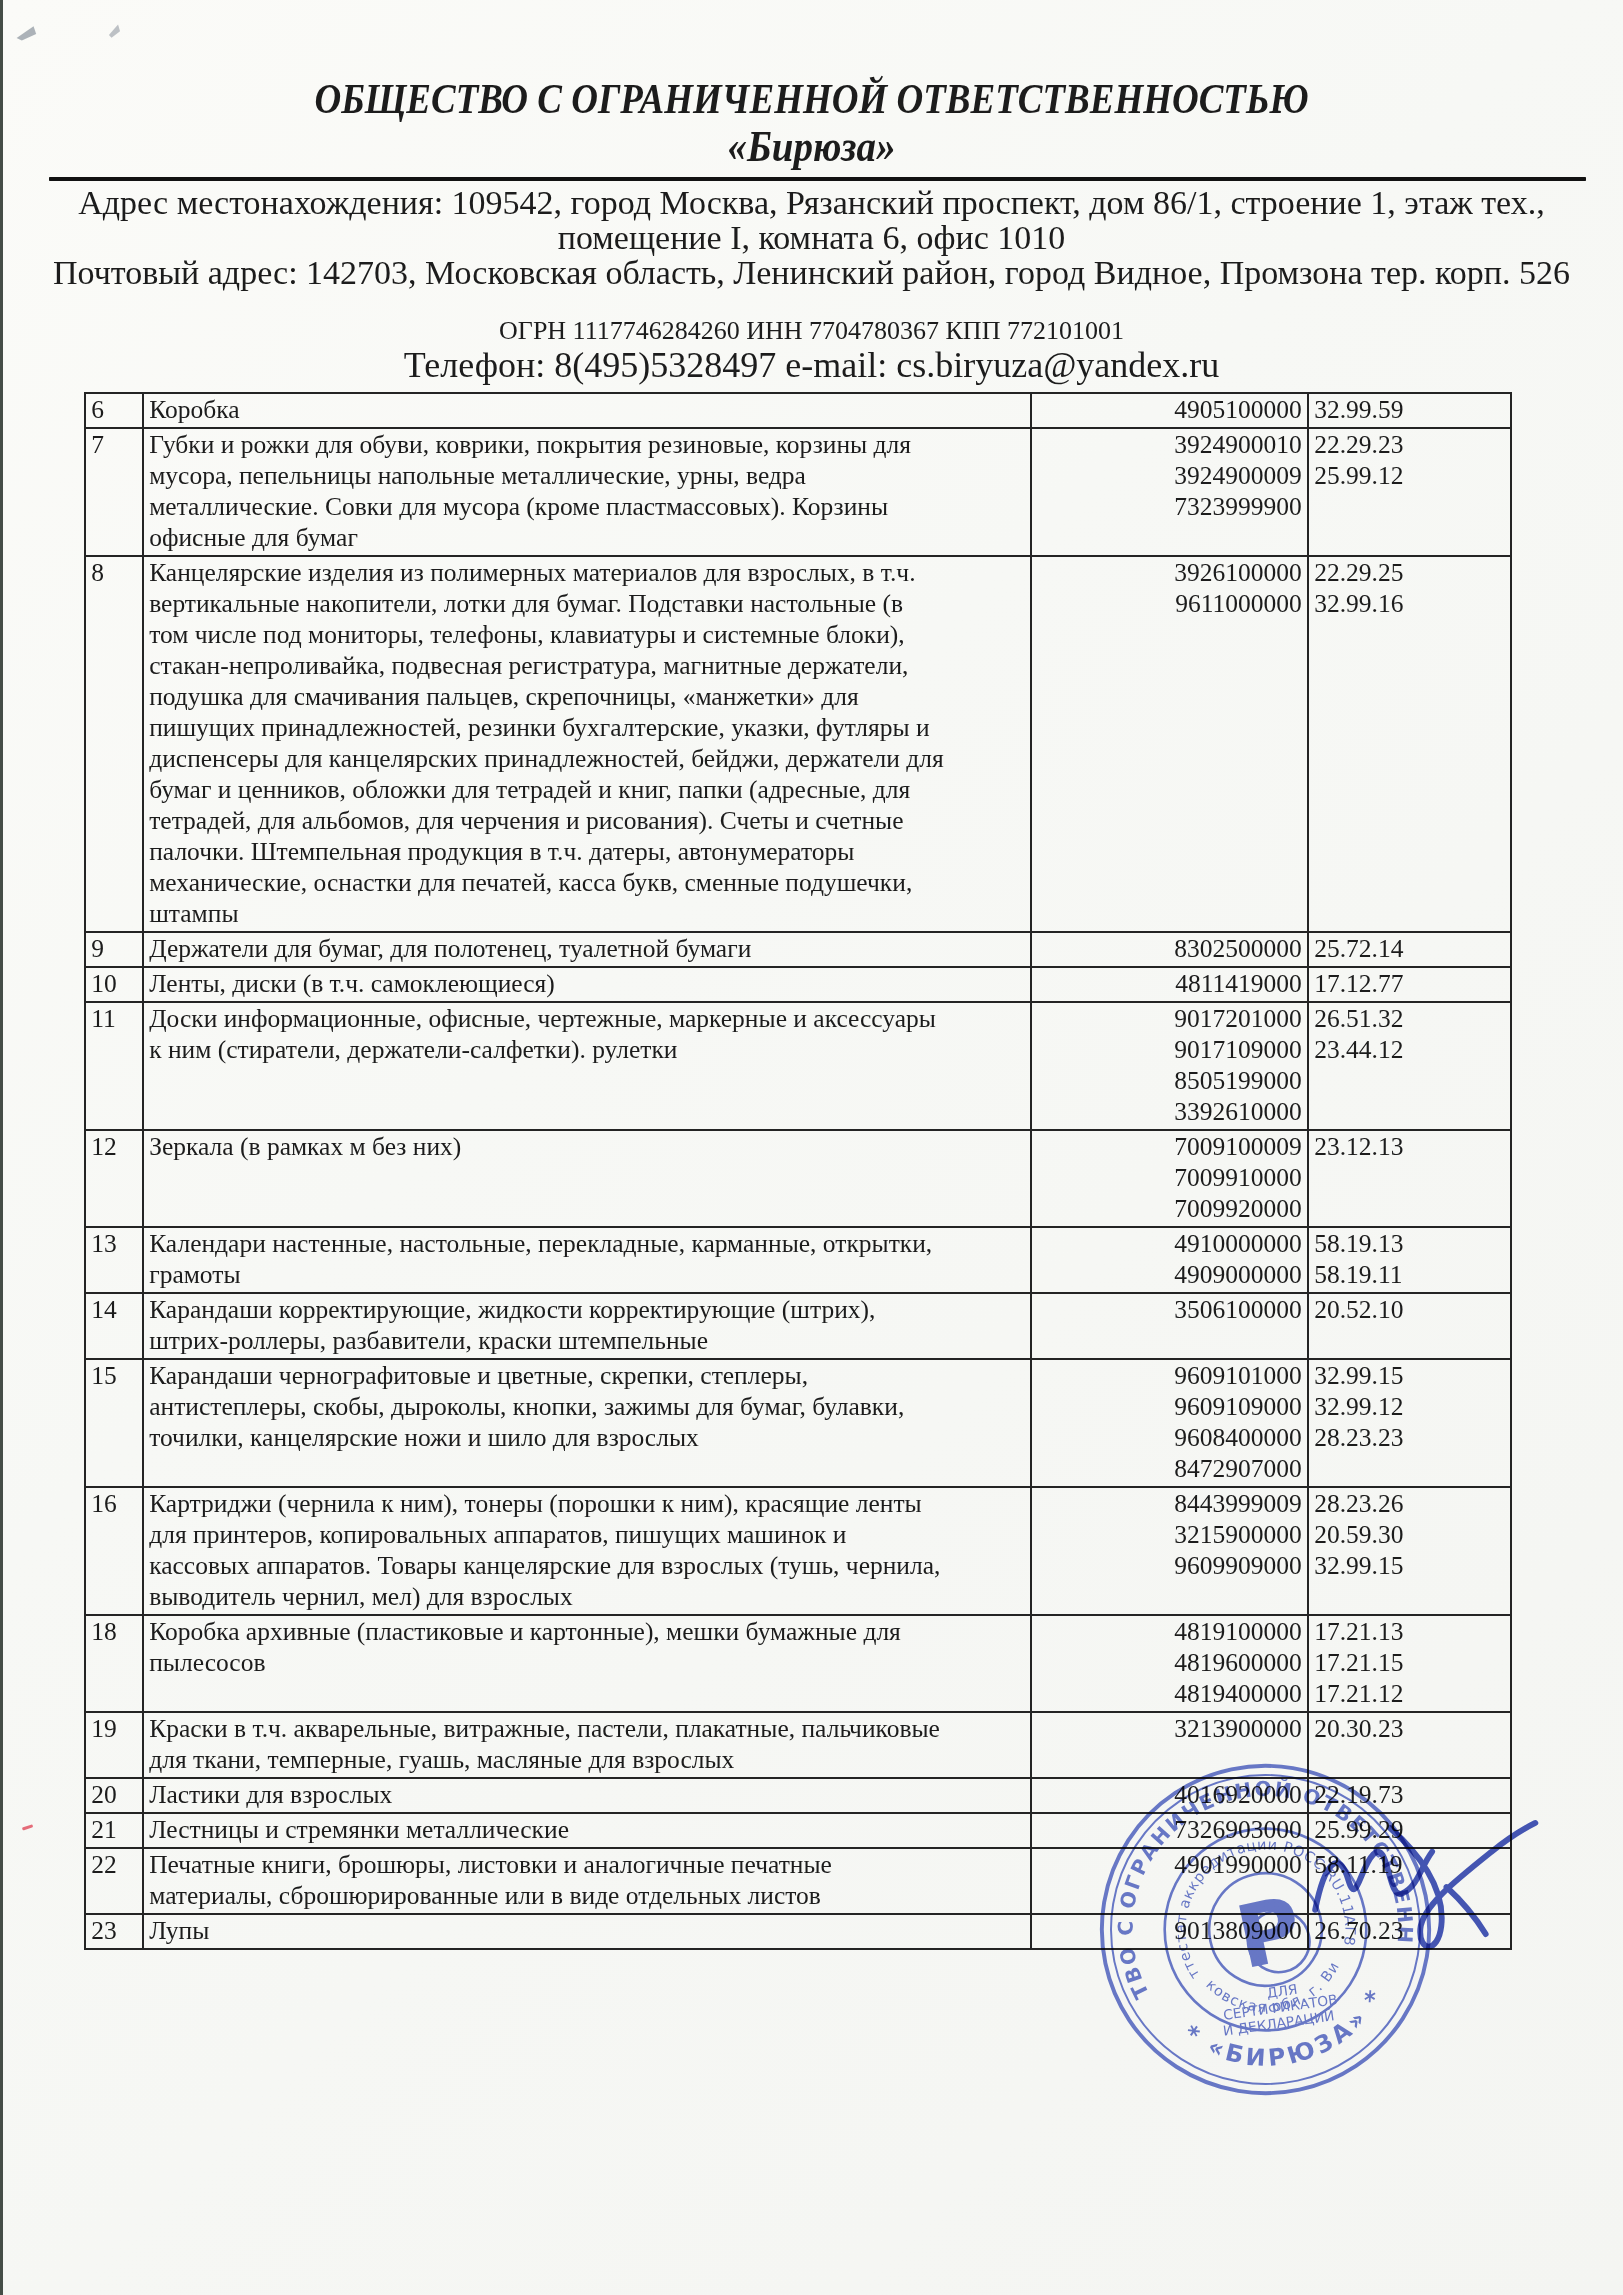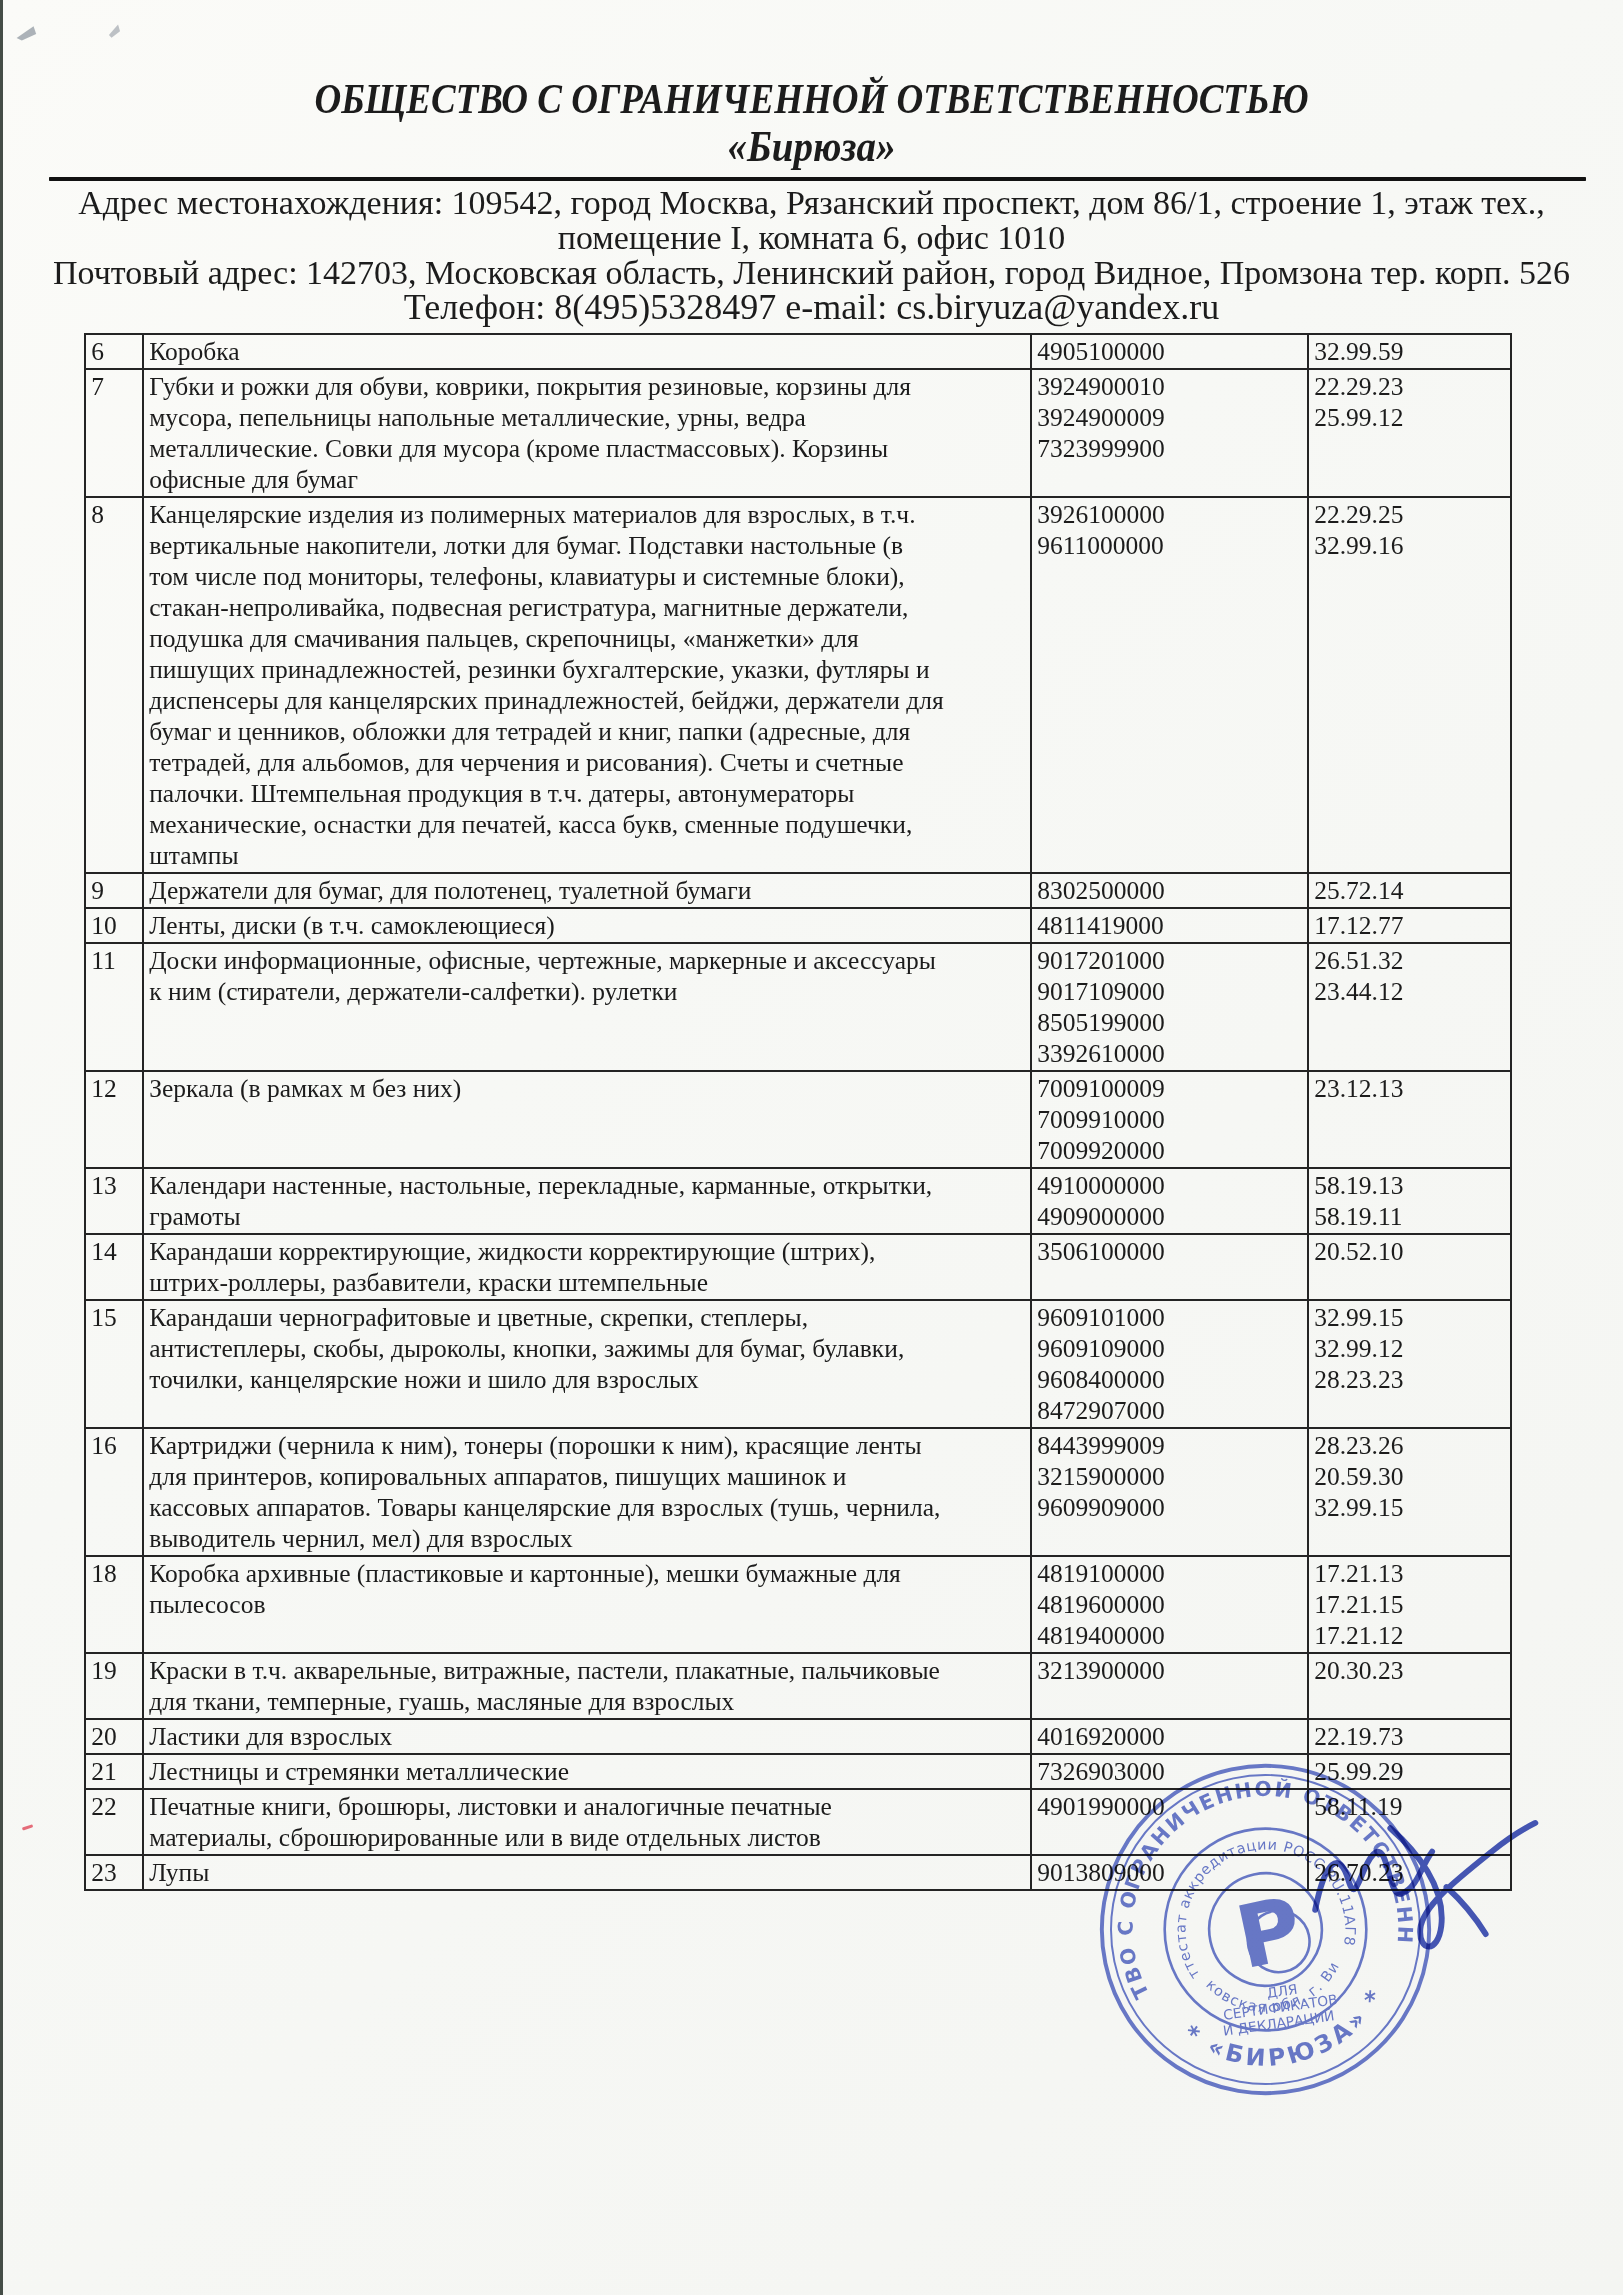--- a/index.html
+++ b/index.html
@@ -43,21 +43,21 @@
     border-top-width:2.6px;border-bottom-width:2.6px;
     vertical-align:top;
     font-size:25.5px;
     line-height:31px;
     padding:0.7px 5.2px 1.3px 5.2px;
     white-space:pre-line;
     overflow:hidden;
   }
   td.c-num{ padding-left:15.7px; }
   td.c-desc{ padding-left:14.4px; }
-  td.c-code{ padding-left:17px; }
+  td.c-code{ padding-left:17px;text-align:right; }
   td.c-okpd{ padding-left:22px; }
 
   .stamp{ position:absolute; left:1094px; top:1758px; width:343px; height:343px;
           opacity:.82; mix-blend-mode:multiply; }
   .signature{ position:absolute; left:1292px; top:1789px; width:275px; height:196px;
           opacity:.9; mix-blend-mode:multiply; }
 </style>
 </head>
 <body>
 
@@ -74,20 +74,21 @@
 
   <div class="header">
     <div class="title1">ОБЩЕСТВО С ОГРАНИЧЕННОЙ ОТВЕТСТВЕННОСТЬЮ</div>
     <div class="title2">«Бирюза»</div>
     <div class="header-rule"></div>
     <div class="addr">
       <div>Адрес местонахождения: 109542, город Москва, Рязанский проспект, дом 86/1, строение 1, этаж тех.,</div>
       <div>помещение I, комната 6, офис 1010</div>
       <div>Почтовый адрес: 142703, Московская область, Ленинский район, город Видное, Промзона тер. корп. 526</div>
     </div>
+    <div class="reg-line">ОГРН 1117746284260 ИНН 7704780367 КПП 772101001</div>
     <div class="contact-line">Телефон: 8(495)5328497 e-mail: cs.biryuza@yandex.ru</div>
   </div>
 
   <table class="products">
     <colgroup>
       <col style="width:58px">
         <col style="width:888px">
         <col style="width:277px">
         <col style="width:203px">
     </colgroup>

